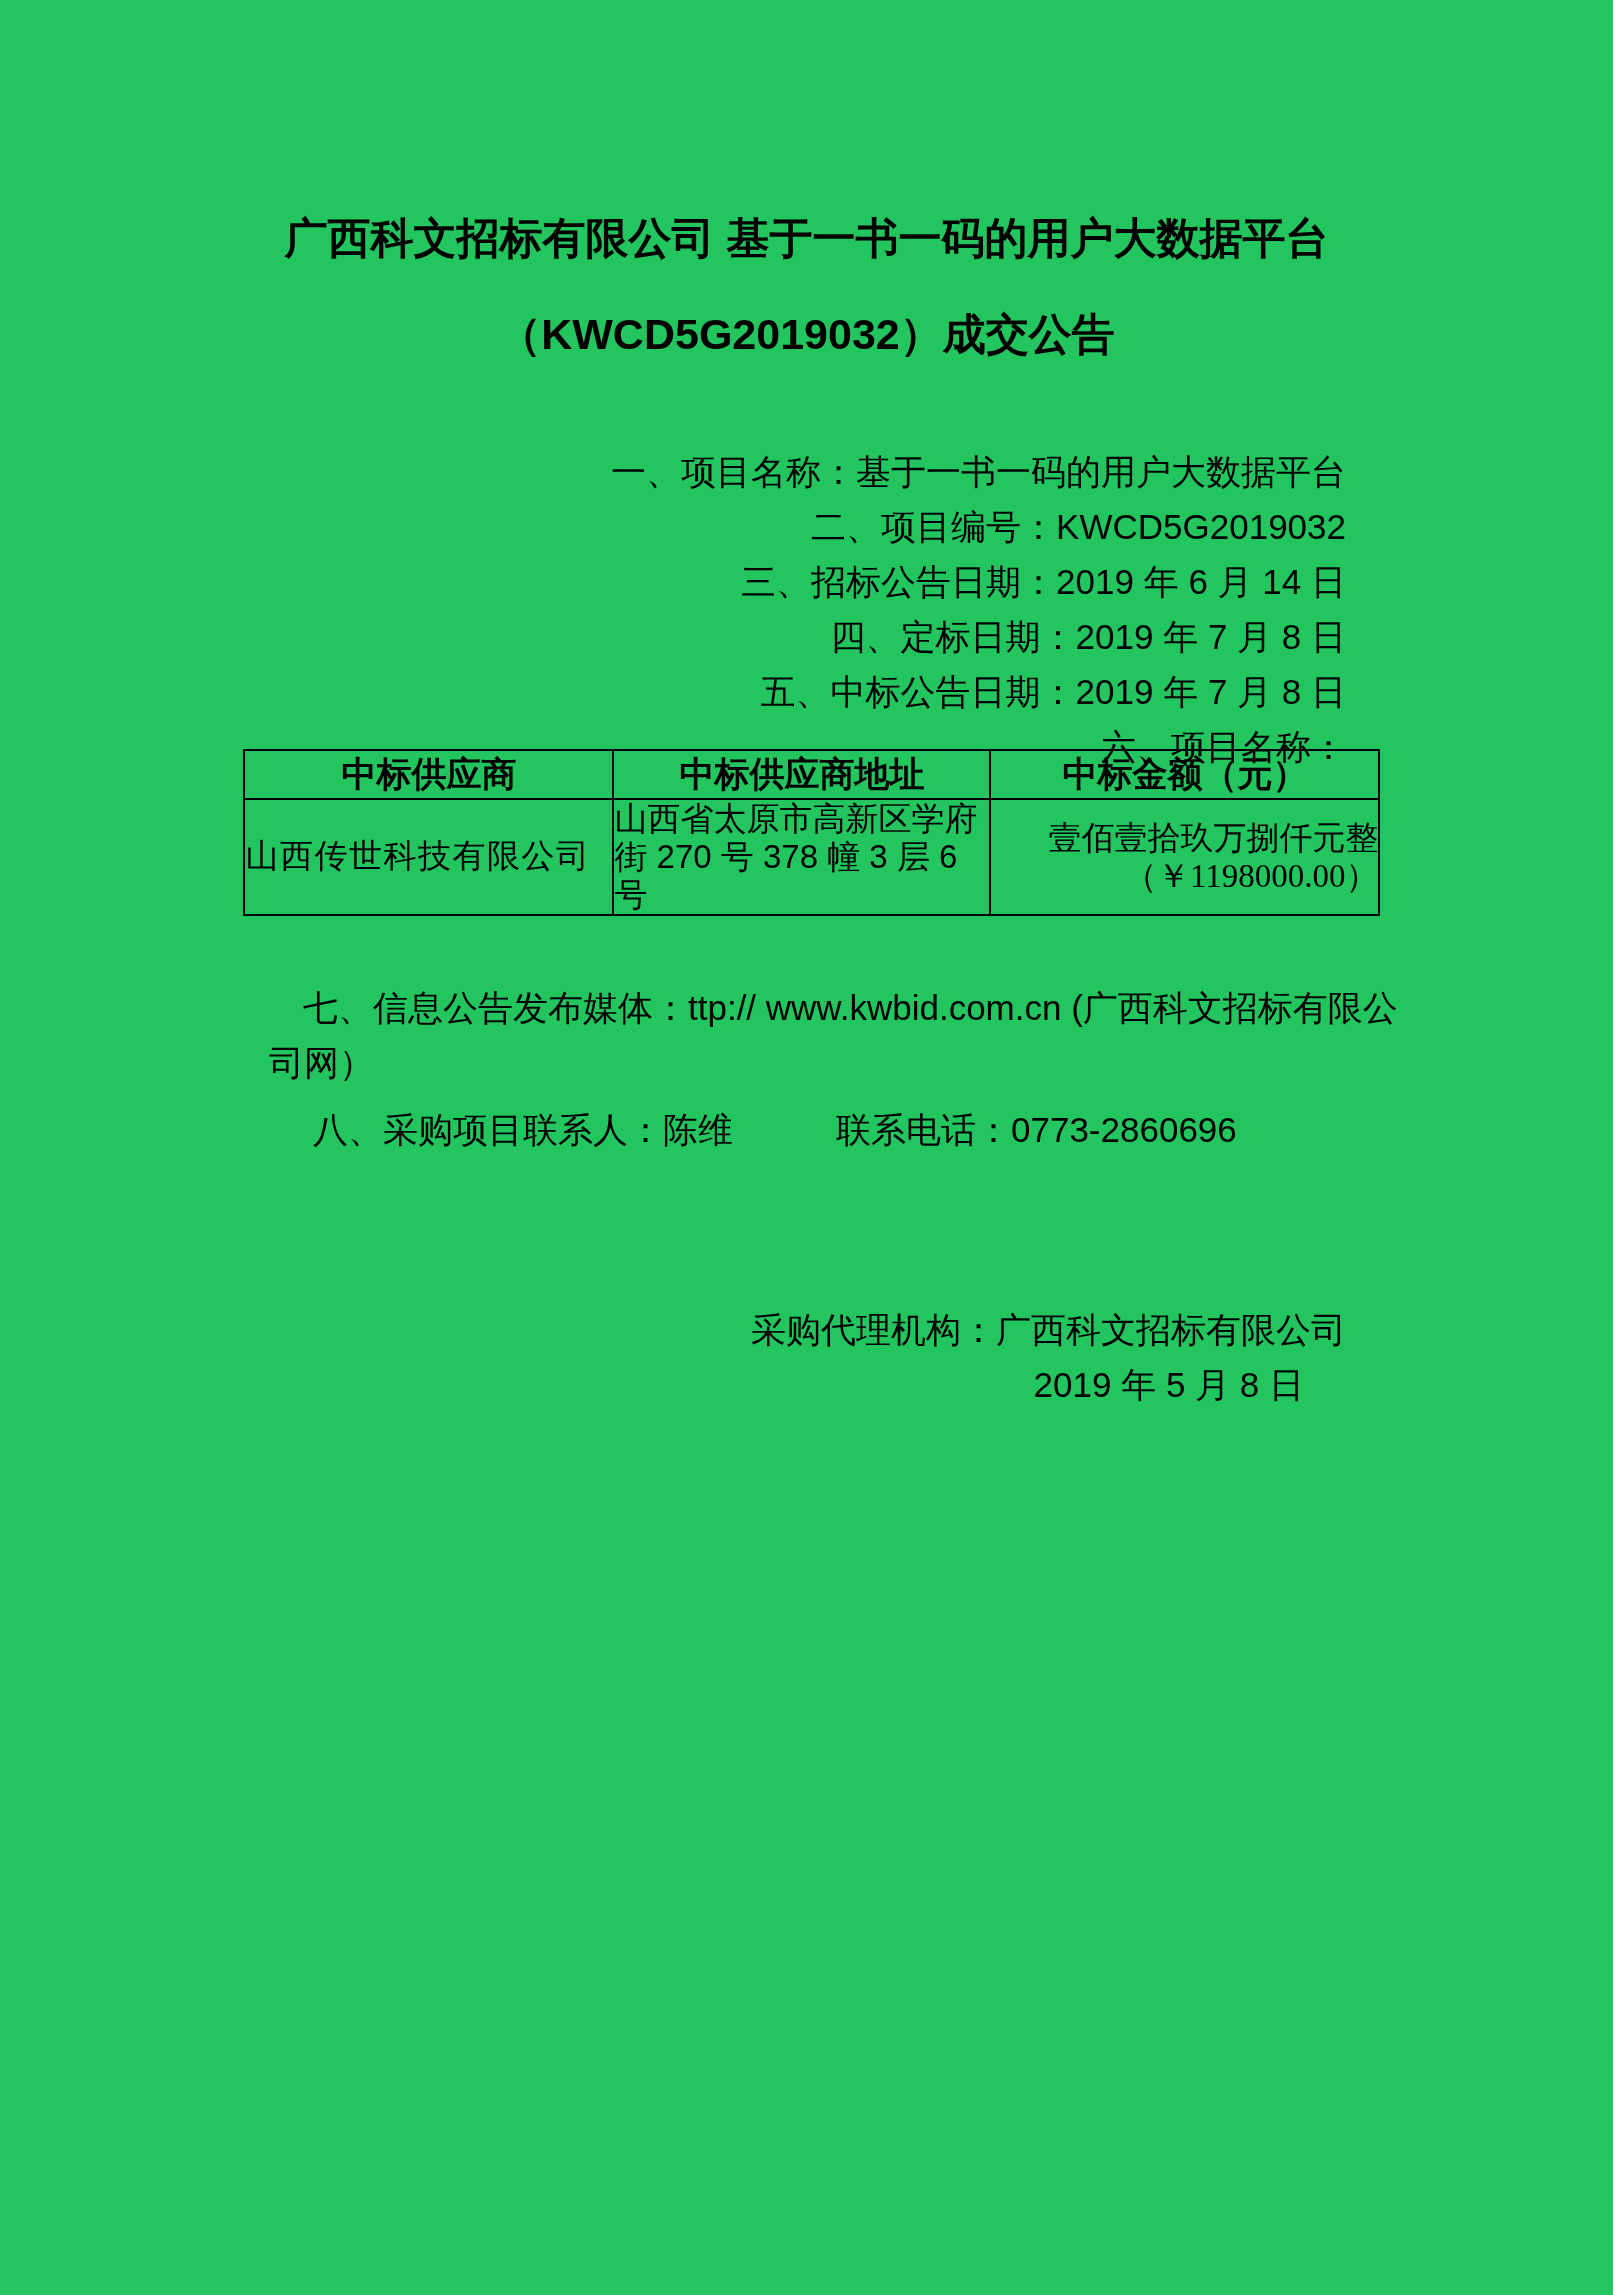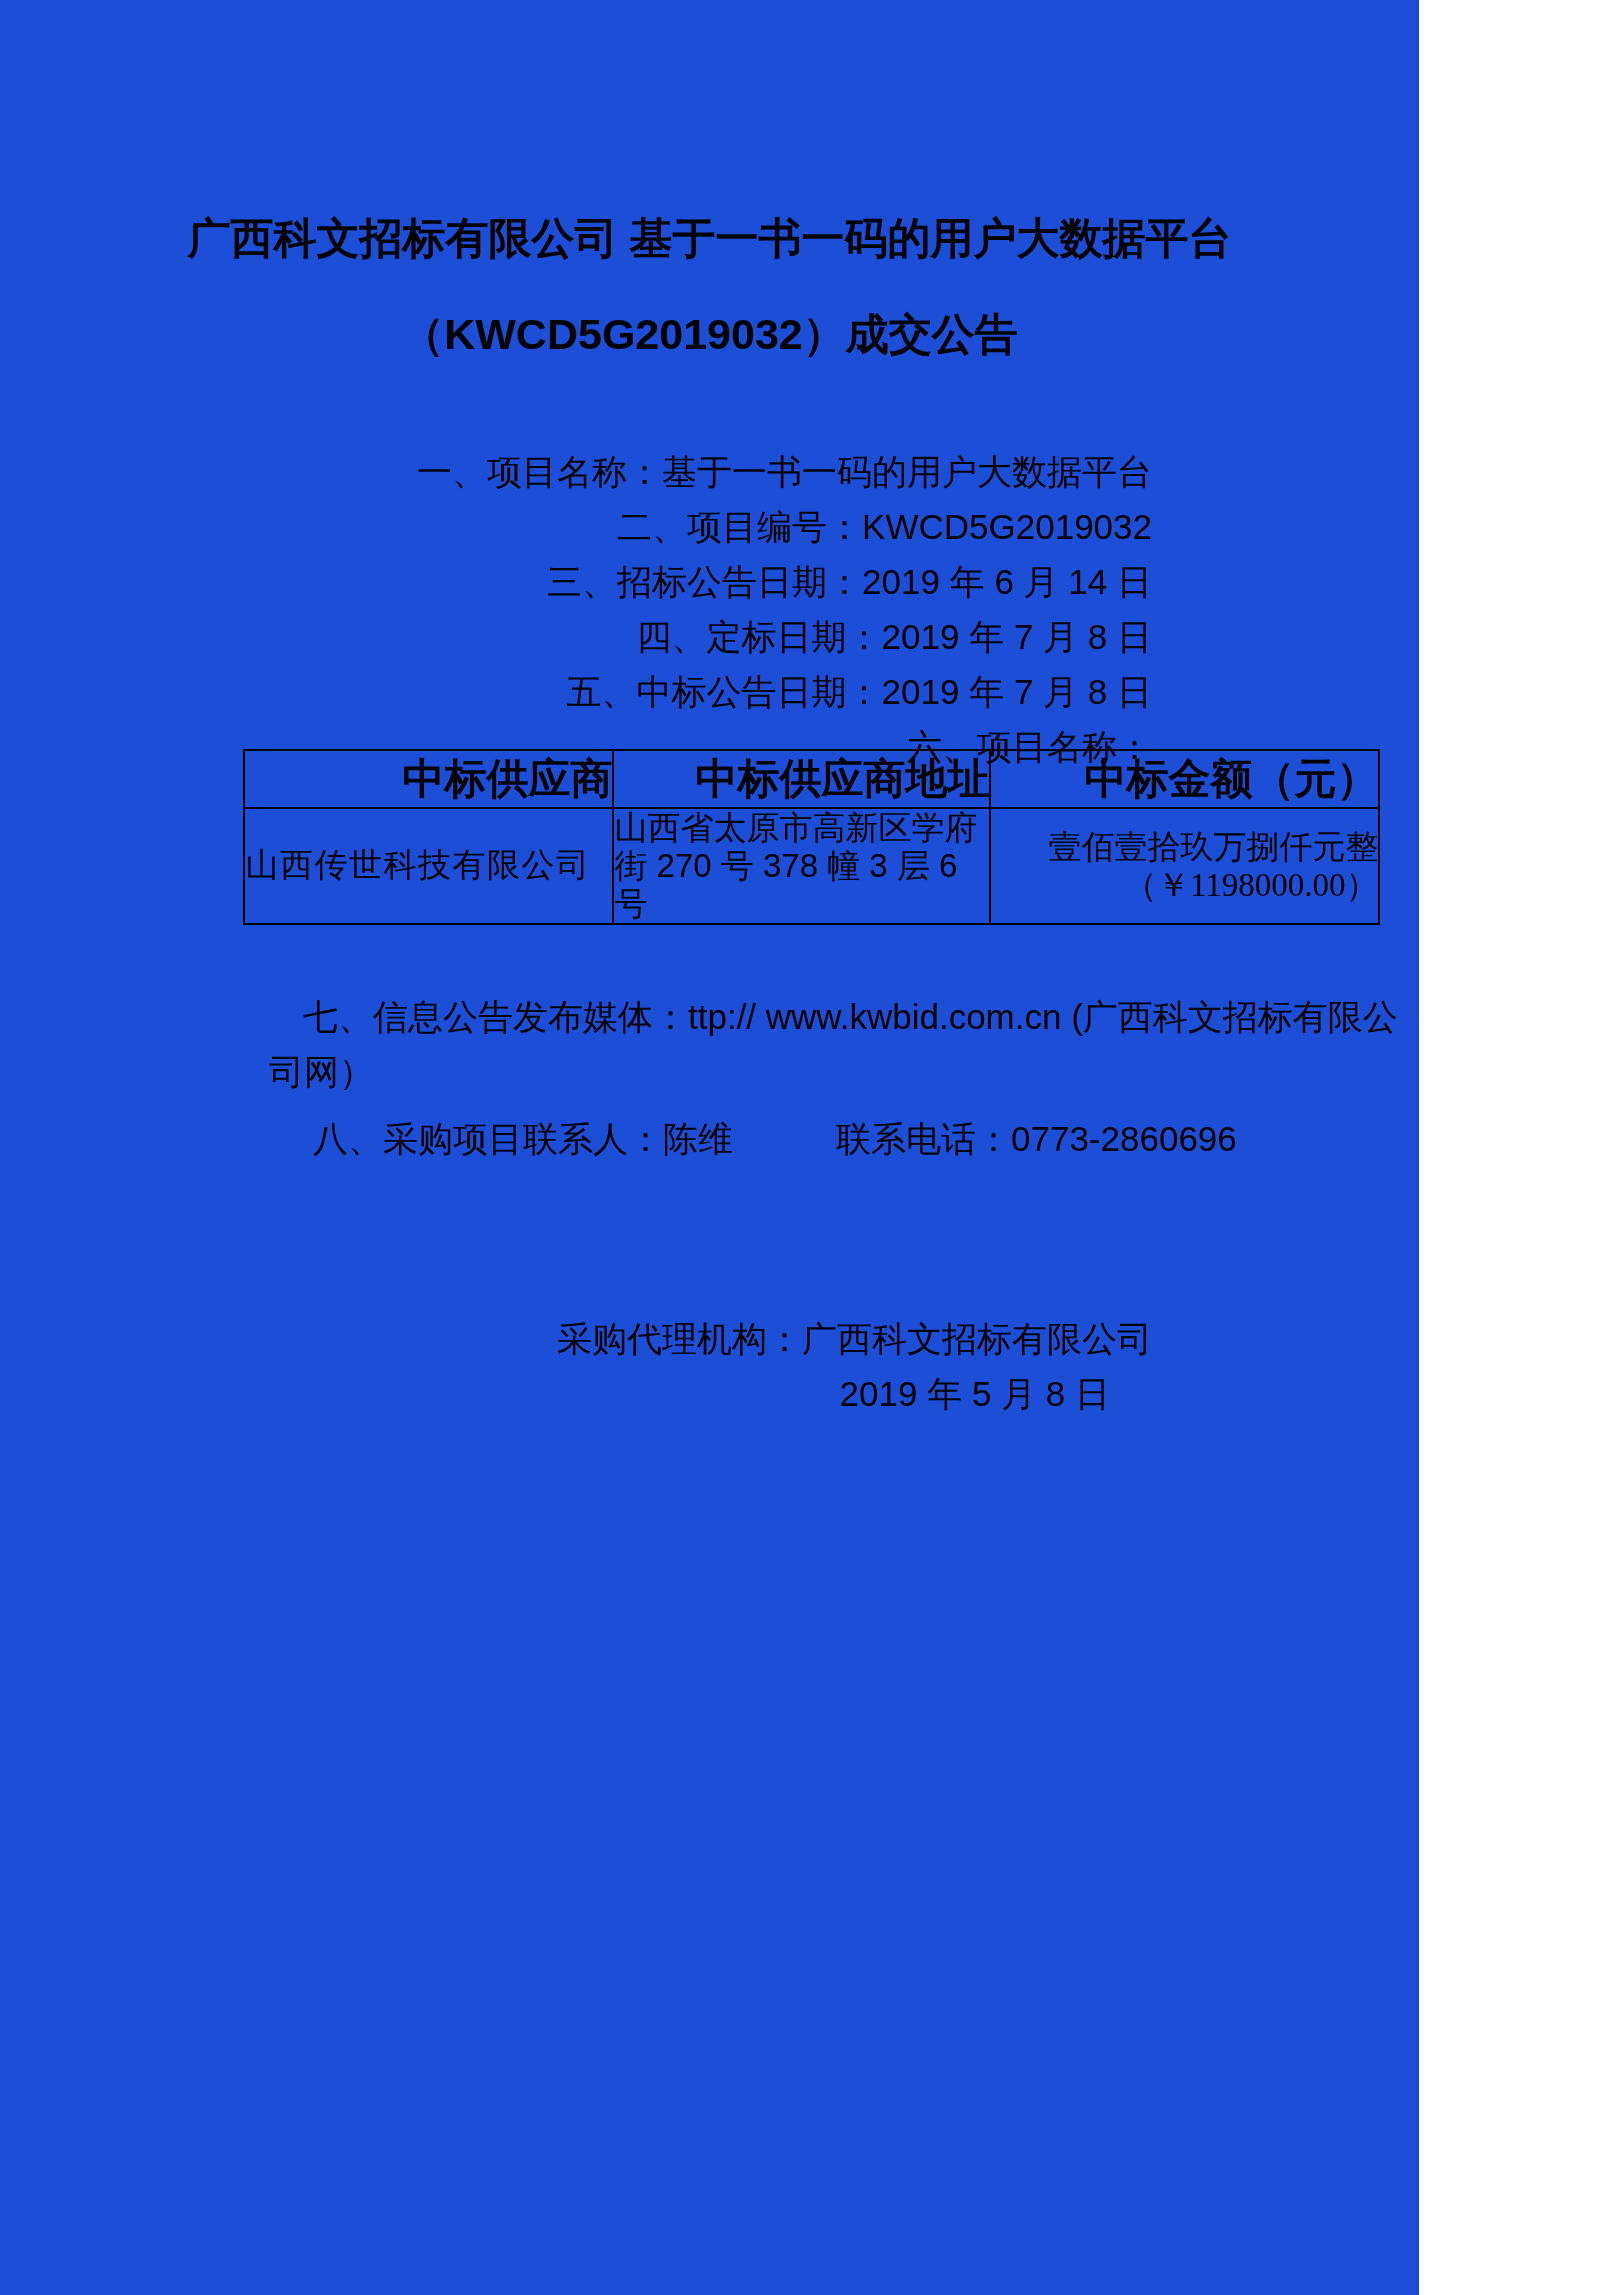--- a/index.html
+++ b/index.html
@@ -8,23 +8,23 @@
     background: #ffffff;
   }
   body {
     width: 1623px;
     height: 2295px;
     color: #000000;
     font-family: "Liberation Sans", sans-serif;
   }
   .page {
     position: relative;
-    width: 1419px;
+    width: 1613px;
     height: 2295px;
-    background: #1d4ed8;
+    background: #22c55e;
     overflow: hidden;
   }
   .doc-title {
     text-align: center;
     font-weight: bold;
     font-size: 43px;
     line-height: 54px;
     margin: 0;
   }
   .doc-title.line1 { margin-top: 211px; }
@@ -49,23 +49,23 @@
     border-collapse: collapse;
     table-layout: fixed;
     width: 1134px;
     margin-left: -23.6px;
     margin-top: -25.5px;
     border: 2.9px solid #000;
   }
   table.result-table th {
     border: 2px solid #000;
     border-bottom: 2.9px solid #000;
-    font-size: 42px;
+    font-size: 35px;
     font-weight: bold;
-    text-align: right;
+    text-align: center;
     vertical-align: middle;
     height: 42px;
     padding: 0;
   }
   table.result-table td {
     border: 2px solid #000;
     font-size: 33px;
     vertical-align: middle;
     height: 82px;
     padding: 0;

